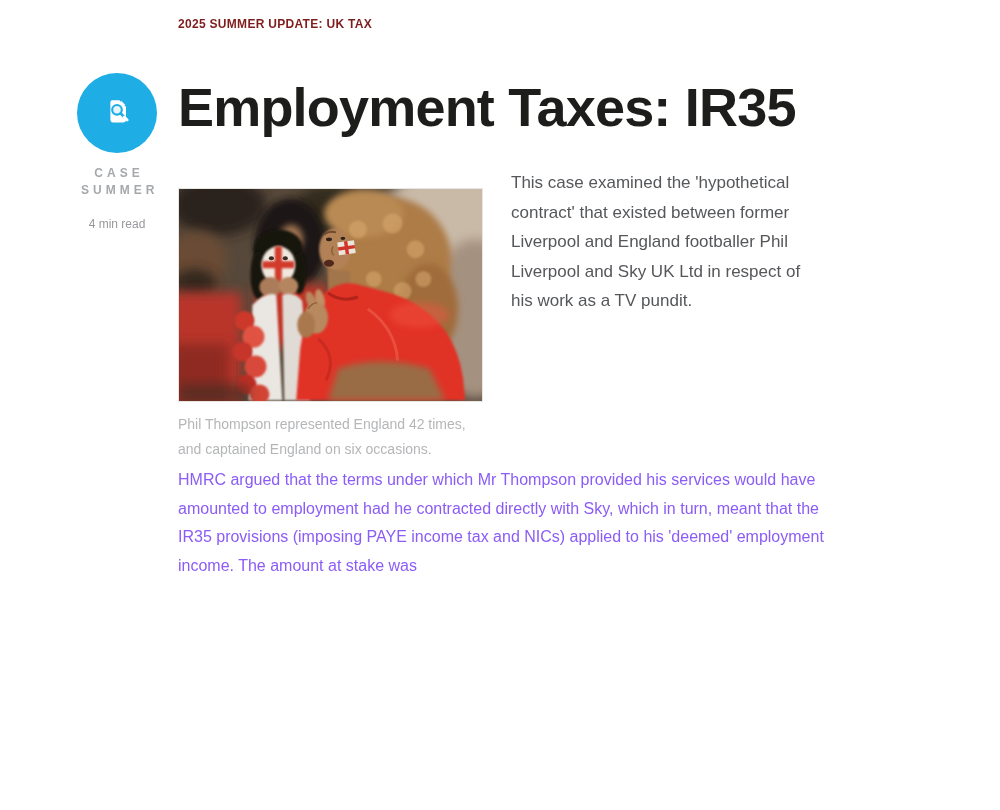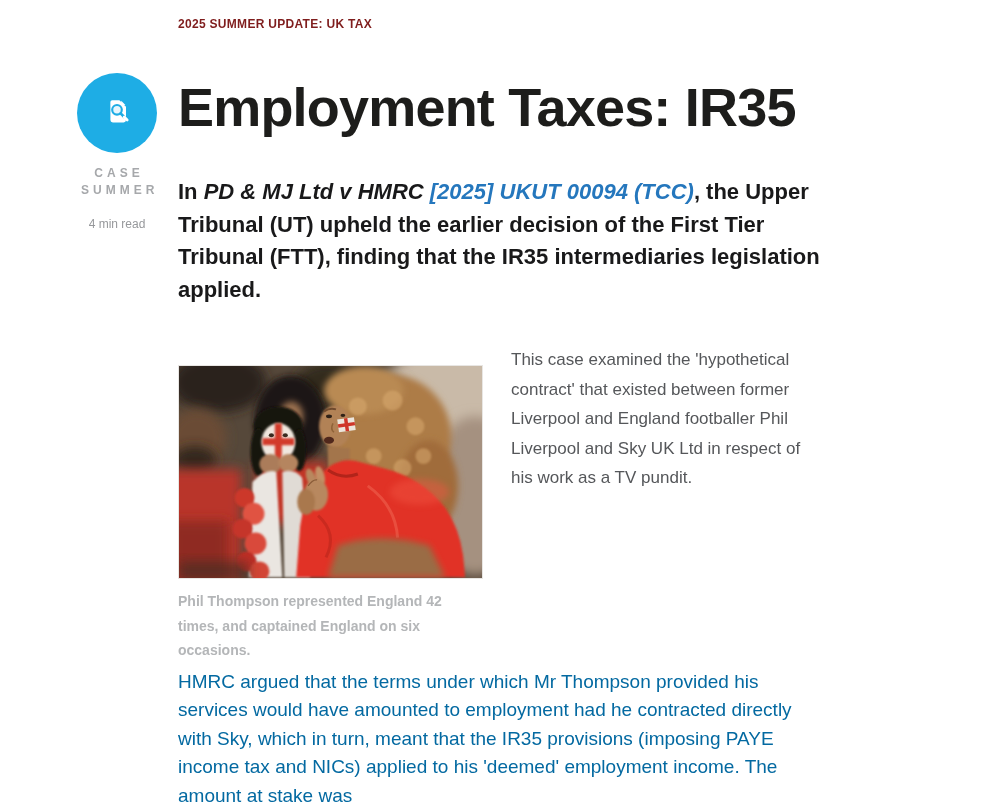--- a/index.html
+++ b/index.html
@@ -24,28 +24,28 @@
   
   .main{position:absolute;left:178px;top:85px;width:646px;}
   h1{margin:0;font-size:54px;line-height:44px;font-weight:700;
      color:#1d1d1b;letter-spacing:-0.8px;}
   .intro{margin-top:47px;font-size:22px;line-height:32.5px;font-weight:700;
      color:#19191a;}
   .intro em{font-style:italic;}
   .case-link{color:#2577bd;font-style:italic;text-decoration:none;cursor:pointer;}
   
   .columns{display:flex;gap:28px;margin-top:39px;}
-  .figcol{width:305px;flex:0 0 305px;font-weight:bold;}
+  .figcol{width:305px;flex:0 0 305px;}
   .photo-frame{margin-top:20px;width:303px;height:212px;border:1px solid #e8e6e3;
      overflow:hidden;background:#5b4d3e;}
   .photo-frame svg{display:block;}
   .caption{margin-top:10px;width:296px;font-size:14px;line-height:24.5px;color:#b4b6b8;}
   .rightcol{width:313px;font-size:17px;line-height:29.5px;color:#55575a;}
   .rightcol p{margin:0 0 18px 0;}
-  .bottom-para{margin-top:5px;font-size:19px;line-height:28.5px;color:#0369a1;width:646px;}
+  .bottom-para{margin-top:5px;font-size:16px;line-height:28.5px;color:#8b5cf6;width:646px;}
 </style>
 </head>
 <body>
 
 <a class="eyebrow">2025 SUMMER UPDATE: UK TAX</a>
 
 <aside class="rail">
   <div class="badge-circle">
     <span>
       <svg width="48" height="48" viewBox="0 0 80 80">
@@ -62,21 +62,20 @@
   <div class="type-label">
     <div>CASE</div>
     <div>SUMMER</div>
   </div>
   <div class="read-time">4 min read</div>
 </aside>
 
 <main class="main">
   <h1>Employment Taxes: IR35</h1>
 
-  <p class="intro"><span>In </span><em>PD &amp; MJ Ltd v HMRC </em><a class="case-link">[2025] UKUT 00094 (TCC)</a><span>, the Upper Tribunal (UT) upheld the earlier decision of the First Tier Tribunal (FTT), finding that the IR35 intermediaries legislation applied.</span></p>
 
   <div class="columns">
     <figure class="figcol" style="margin:0;">
       <div class="photo-frame">
         <svg width="303" height="212" viewBox="0 0 305 212">
           <defs>
             <filter id="b6" x="-40%" y="-40%" width="180%" height="180%">
                 <feGaussianBlur stdDeviation="6"></feGaussianBlur>
               </filter>
             <filter id="b3" x="-40%" y="-40%" width="180%" height="180%">

